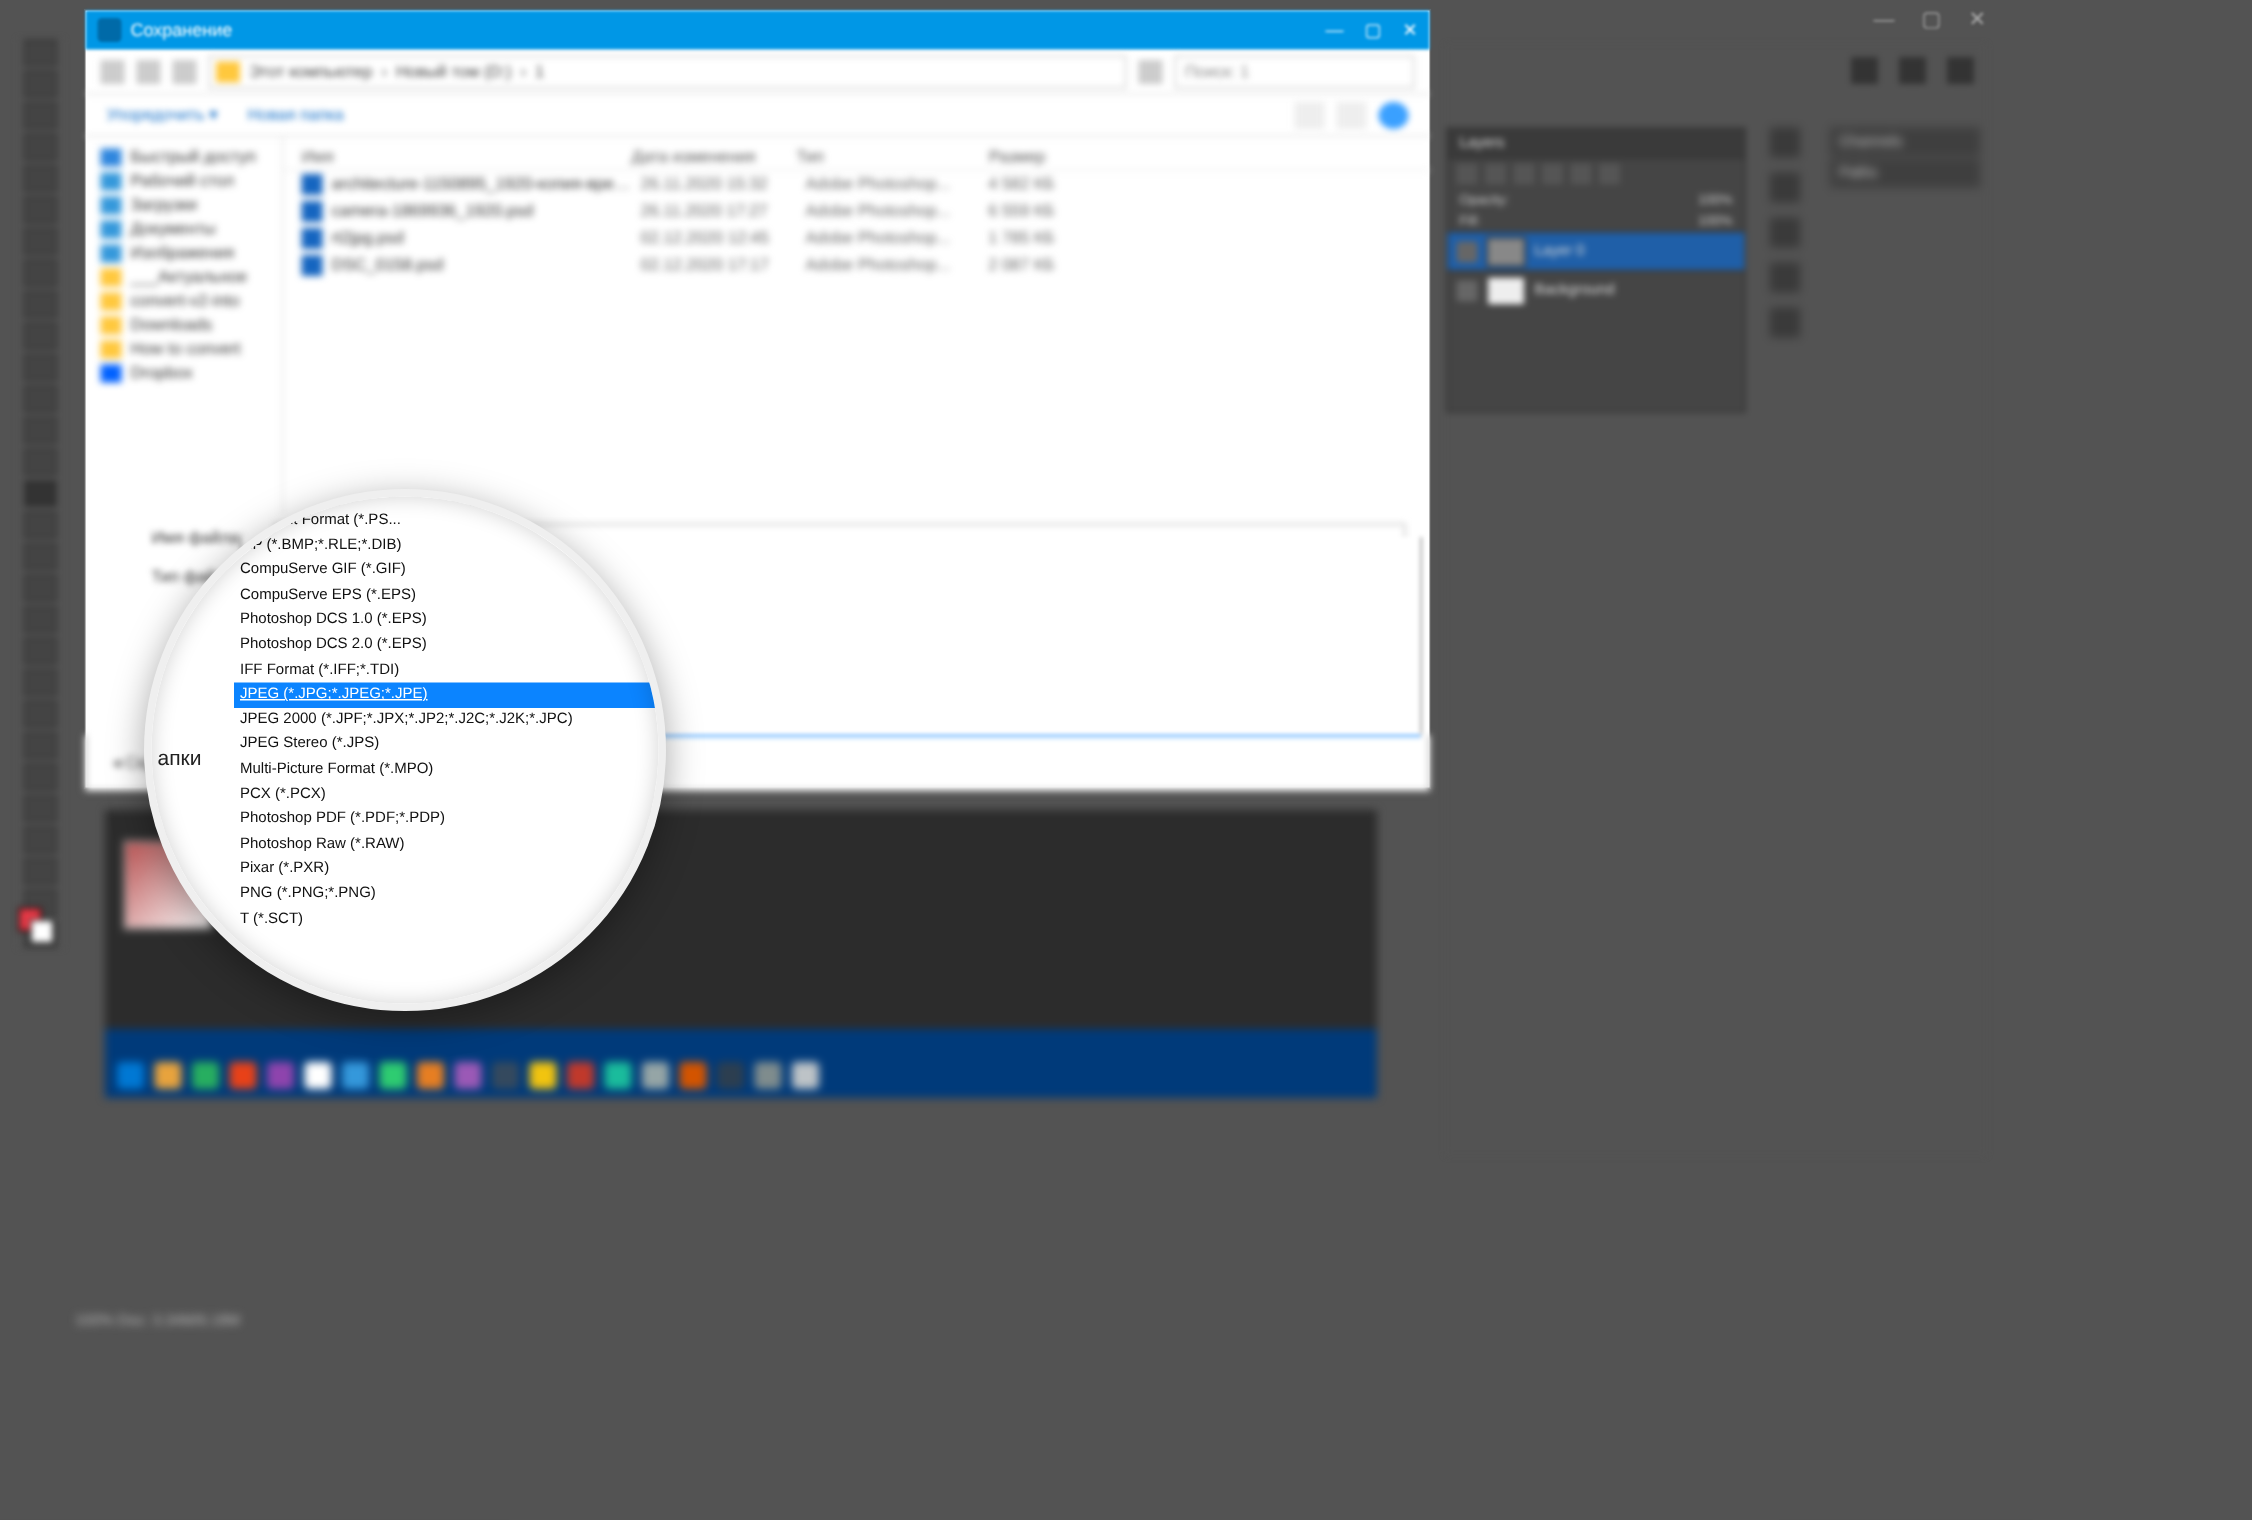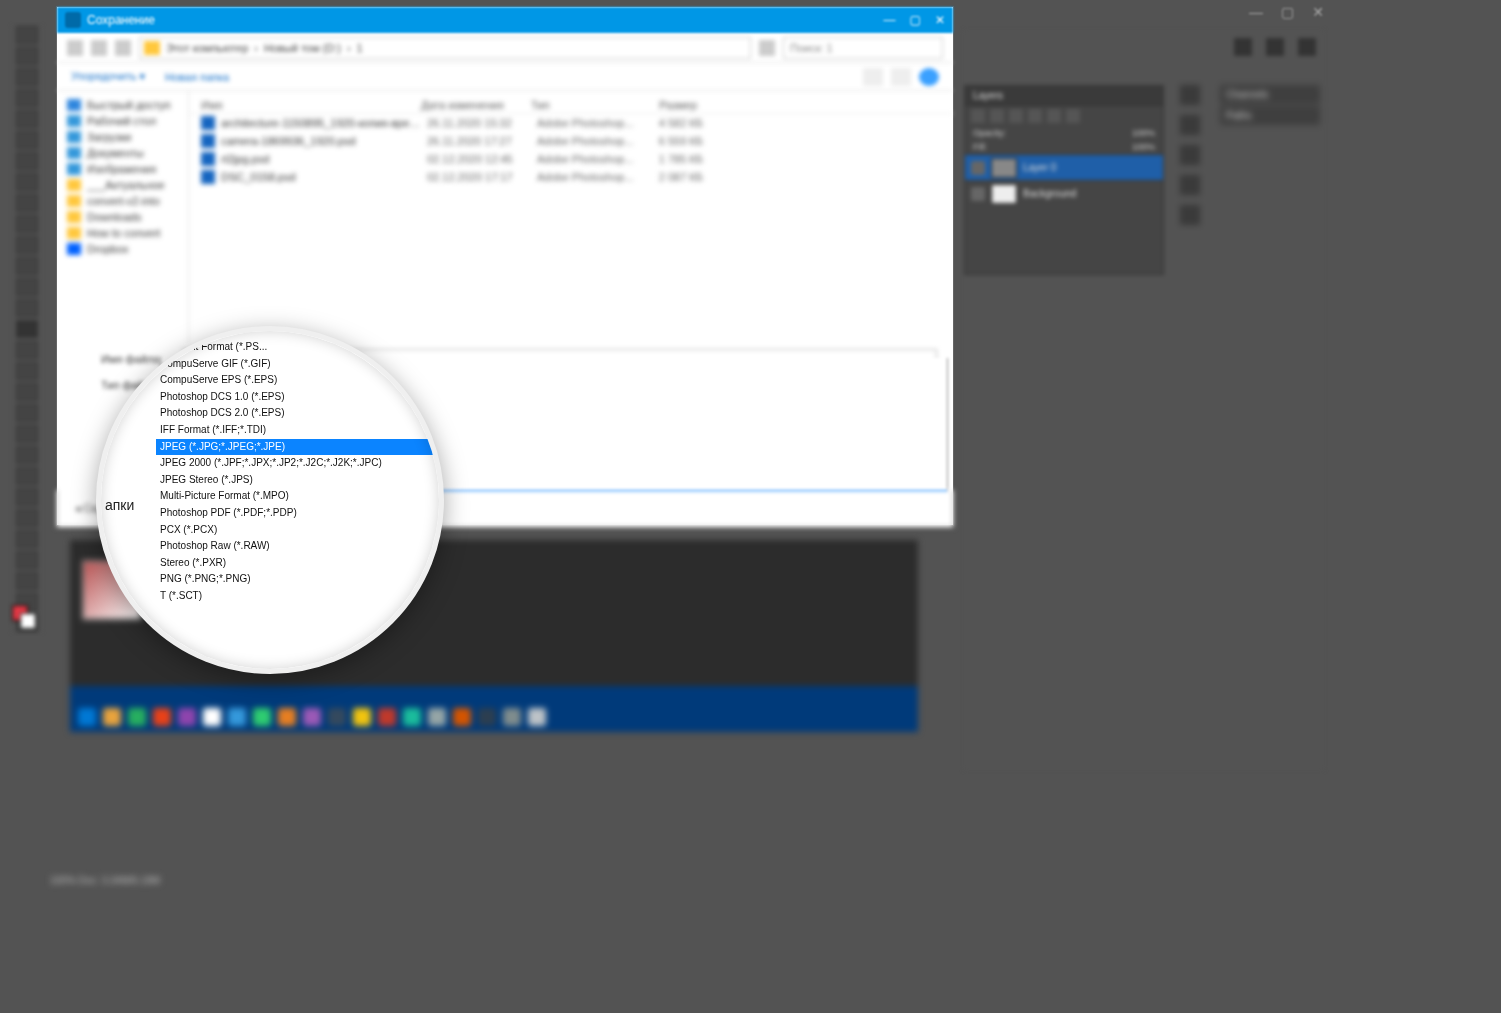--- a/index.html
+++ b/index.html
@@ -307,20 +307,21 @@
     line-height: 16.6px;
     color: #111;
   }
   .mag-list .opt {
     padding: 0 4px;
     white-space: nowrap;
   }
   .mag-list .opt.selected {
     background: #0b84ff;
     color: #fff;
+    text-decoration: underline;
   }
 
 </style>
 </head>
 <body>
 
 <div class="app-frame">
 
   <div class="window-controls-top">
     <span>—</span>
@@ -574,33 +575,34 @@
   </div>
 
   <div class="dialog-bottom">
     <span class="dialog-bottom-lbl">◂ Скрыть папки</span>
   </div>
 
   <div class="magnifier">
     <div class="mag-label">апки</div>
     <div class="mag-list" id="mag-list">
         <div class="opt">ocument Format (*.PS...</div>
+        <div class="opt">MP (*.BMP;*.RLE;*.DIB)</div>
         <div class="opt">CompuServe GIF (*.GIF)</div>
         <div class="opt">CompuServe EPS (*.EPS)</div>
         <div class="opt">Photoshop DCS 1.0 (*.EPS)</div>
         <div class="opt">Photoshop DCS 2.0 (*.EPS)</div>
         <div class="opt">IFF Format (*.IFF;*.TDI)</div>
         <div class="opt selected">JPEG (*.JPG;*.JPEG;*.JPE)</div>
         <div class="opt">JPEG 2000 (*.JPF;*.JPX;*.JP2;*.J2C;*.J2K;*.JPC)</div>
         <div class="opt">JPEG Stereo (*.JPS)</div>
         <div class="opt">Multi-Picture Format (*.MPO)</div>
+        <div class="opt">PCX (*.PCX)</div>
         <div class="opt">Photoshop PDF (*.PDF;*.PDP)</div>
-        <div class="opt">PCX (*.PCX)</div>
         <div class="opt">Photoshop Raw (*.RAW)</div>
-        <div class="opt">Stereo (*.PXR)</div>
+        <div class="opt">Pixar (*.PXR)</div>
         <div class="opt">PNG (*.PNG;*.PNG)</div>
         <div class="opt">T (*.SCT)</div>
       </div>
   </div>
 
   <div class="status-bar">100%   Doc: 3.34M/6.18M</div>
 
 </div>
 
 </body></html>

